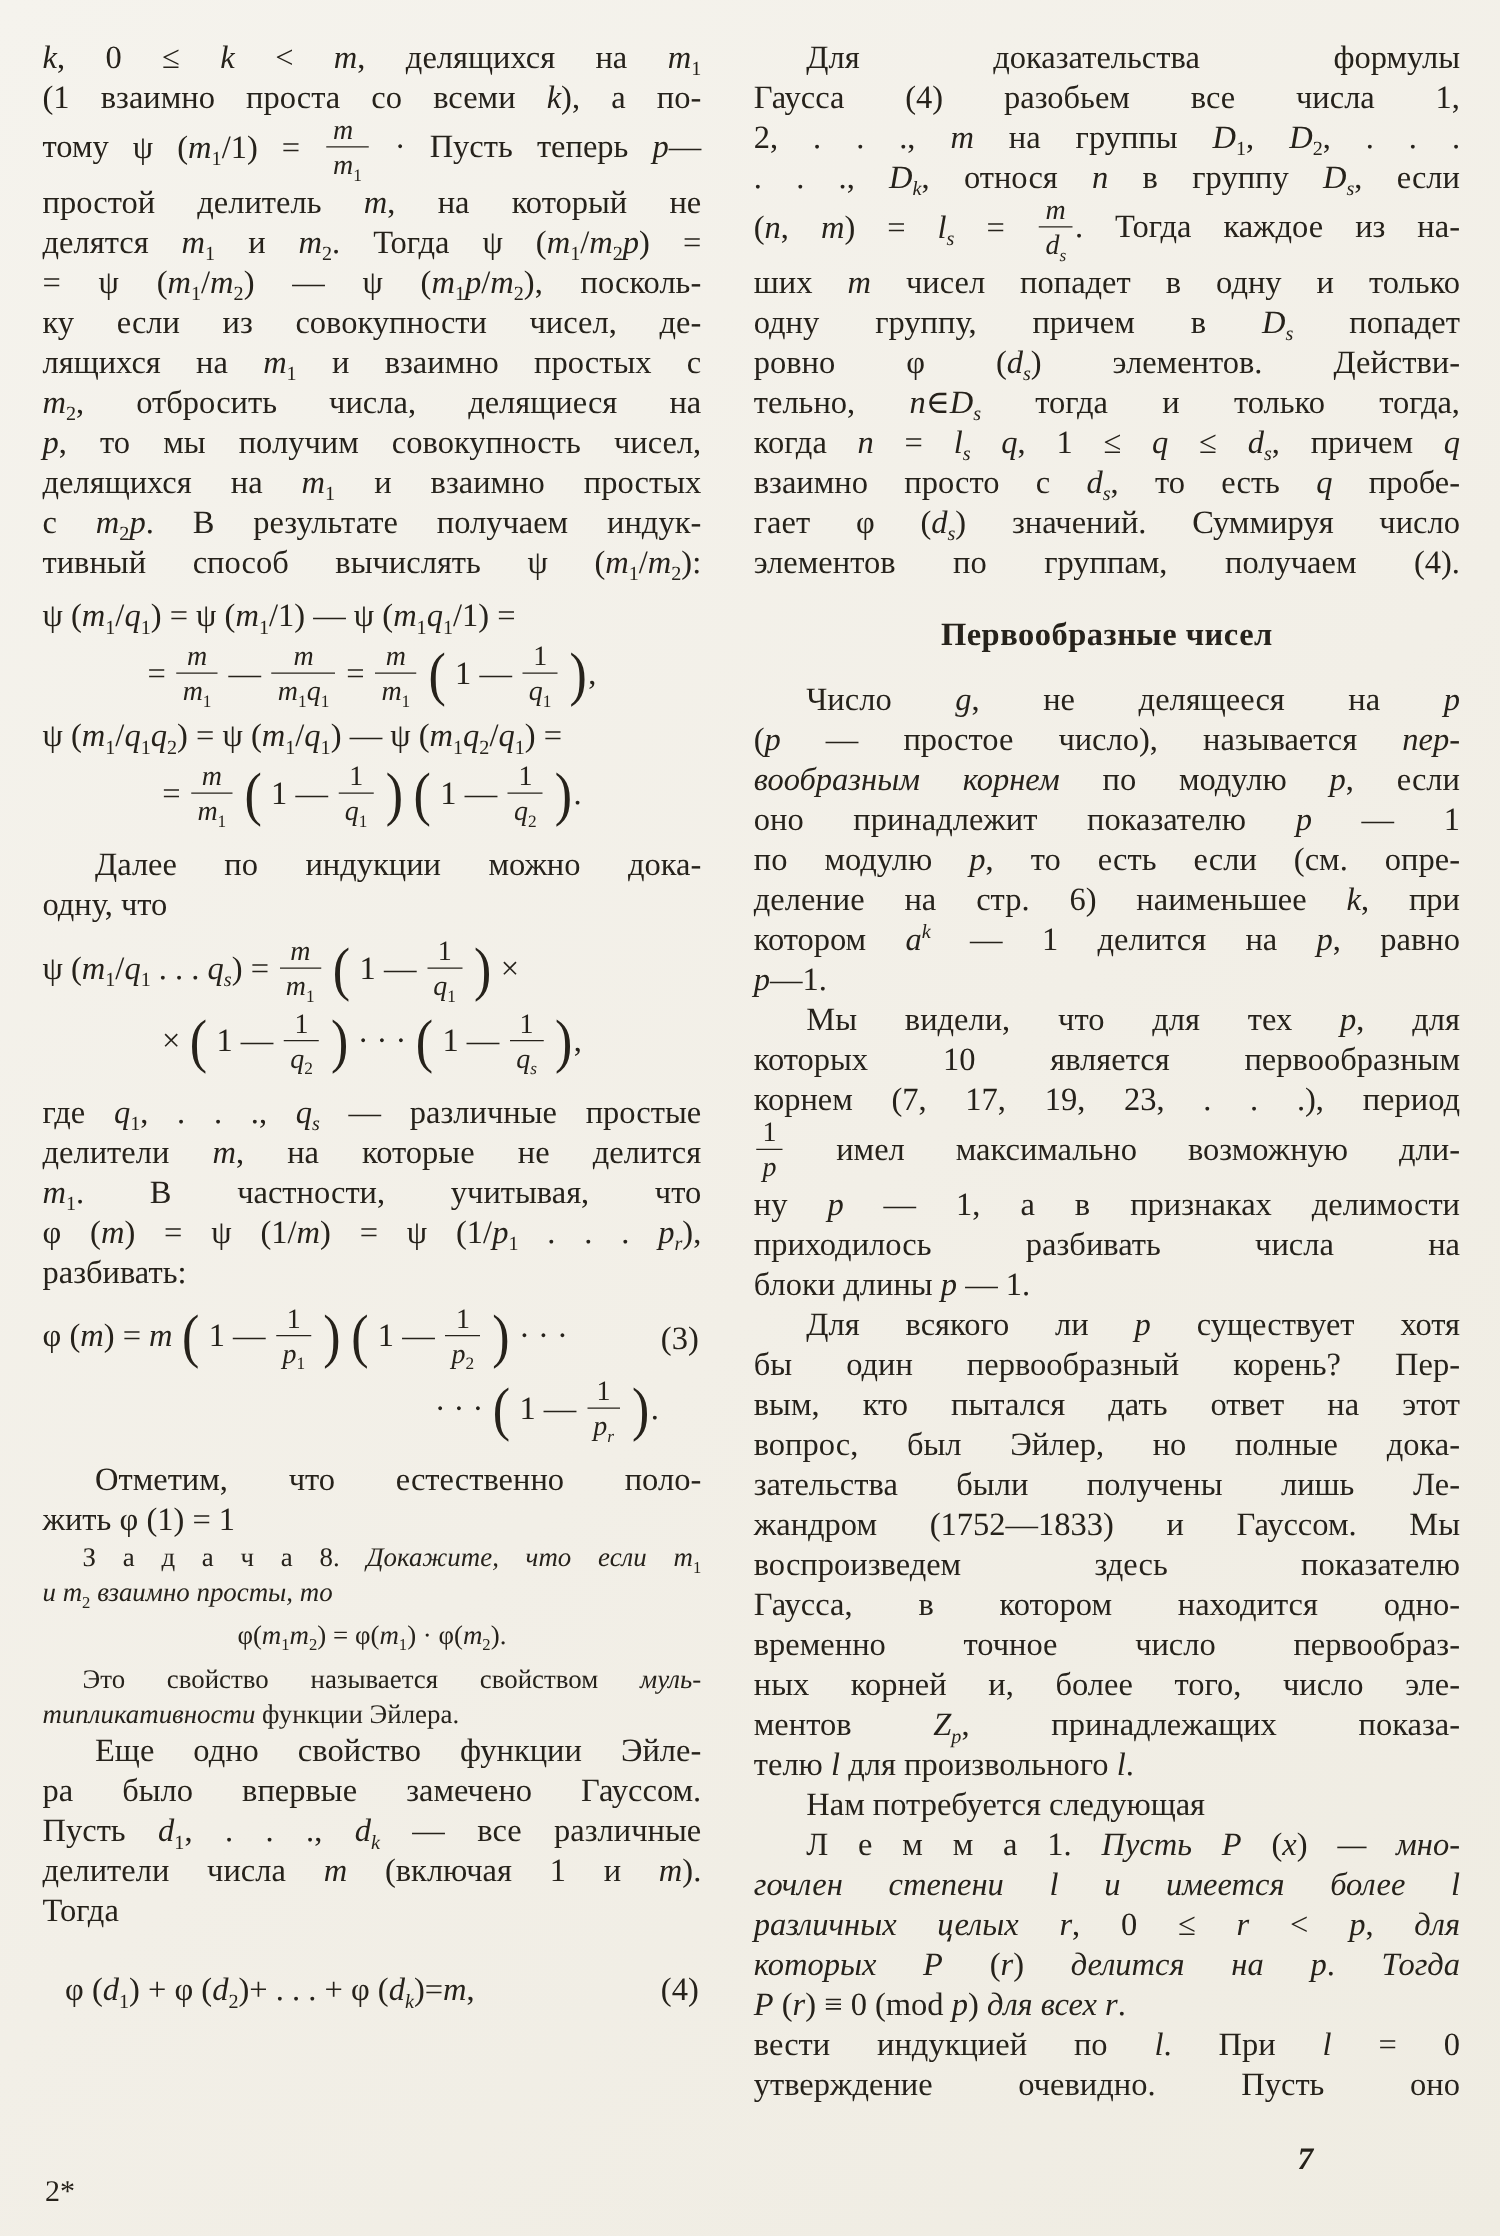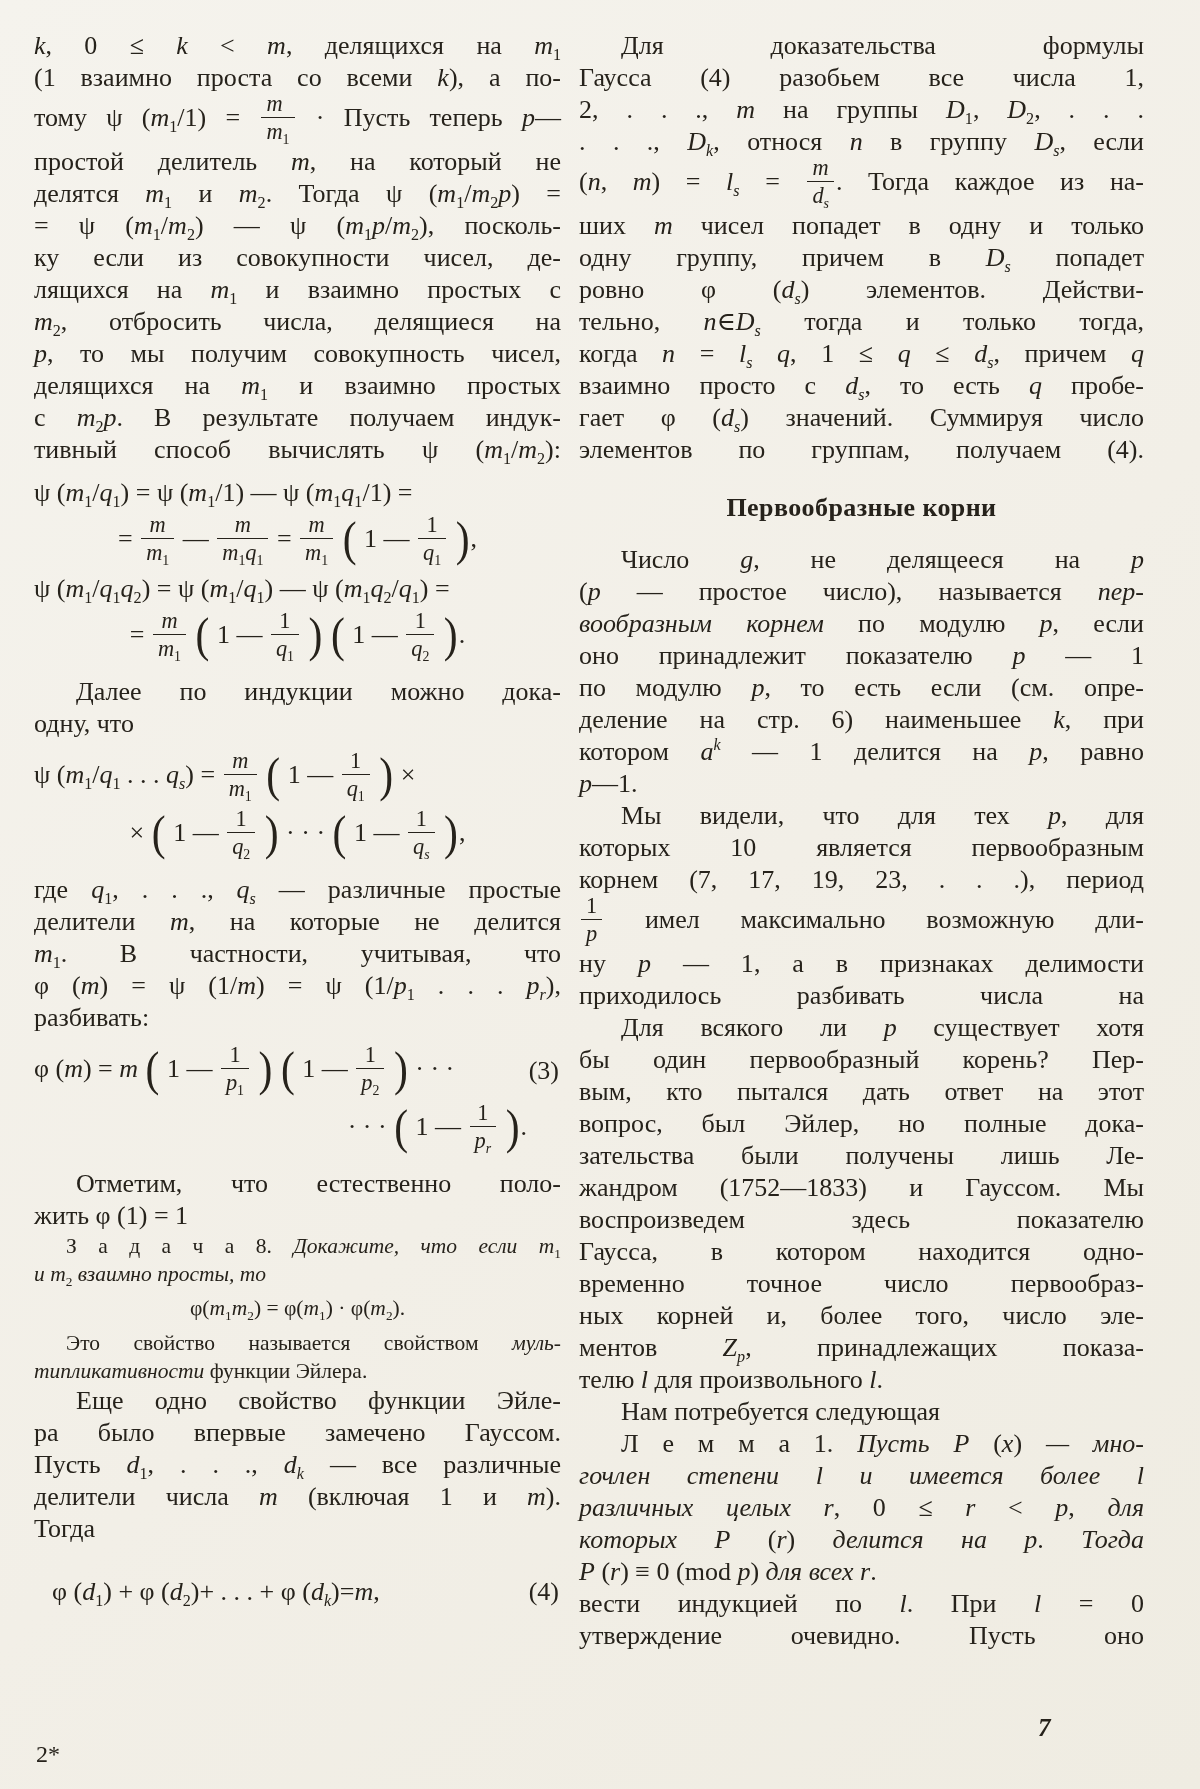--- a/index.html
+++ b/index.html
@@ -5,21 +5,21 @@
   html,body{margin:0;padding:0;background:#d8d4ca;}
   .page{
     width:1200px;height:1789px;position:relative;box-sizing:border-box;
     background:linear-gradient(135deg,#f5f3ed 0%,#f2efe7 55%,#efece2 100%);
     color:#26221b;
     font-family:"Liberation Serif","DejaVu Serif",serif;
     font-size:26px;line-height:32px;
     padding:30px 32px 0 34px;
     overflow:hidden;
   }
-  .columns{display:flex;gap:18px;}
+  .columns{display:flex;gap:42px;}
   .col{flex:none;}
   .col.left{width:527px;}
   .col.right{width:565px;}
   .para{margin:0;}
   .para.small{font-size:21.5px;line-height:28px;}
   .line{text-align:justify;text-align-last:justify;}
   .line.last{text-align-last:auto;}
   .line.ind{text-indent:42px;}
   .para.small .line.ind{text-indent:32px;}
   .disp{margin:8px 0 10px;}
@@ -127,38 +127,39 @@
           <div class="line"><span class="mth">(<i>n</i>, <i>m</i>) = <i>l</i><sub><i>s</i></sub> = <span class="frac"><span class="num"><i>m</i></span><span class="den"><i>d</i><sub><i>s</i></sub></span></span></span>. Тогда каждое из на-</div>
           <div class="line">ших <span class="mth"><i>m</i></span> чисел попадет в одну и только</div>
           <div class="line">одну группу, причем в <span class="mth"><i>D</i><sub><i>s</i></sub></span> попадет</div>
           <div class="line">ровно <span class="mth">φ (<i>d</i><sub><i>s</i></sub>)</span> элементов. Действи-</div>
           <div class="line">тельно, <span class="mth"><i>n</i>∈<i>D</i><sub><i>s</i></sub></span> тогда и только тогда,</div>
           <div class="line">когда <span class="mth"><i>n</i> = <i>l</i><sub><i>s</i></sub> <i>q</i></span>, <span class="mth">1 ≤ <i>q</i> ≤ <i>d</i><sub><i>s</i></sub></span>, причем <span class="mth"><i>q</i></span></div>
           <div class="line">взаимно просто с <span class="mth"><i>d</i><sub><i>s</i></sub></span>, то есть <span class="mth"><i>q</i></span> пробе-</div>
           <div class="line">гает <span class="mth">φ (<i>d</i><sub><i>s</i></sub>)</span> значений. Суммируя число</div>
           <div class="line">элементов по группам, получаем (4).</div>
         </div>
-        <div class="heading">Первообразные корни</div>
+        <div class="heading">Первообразные чисел</div>
         <div class="para">
           <div class="line ind">Число <span class="mth"><i>g</i></span>, не делящееся на <span class="mth"><i>p</i></span></div>
           <div class="line">(<span class="mth"><i>p</i></span> — простое число), называется <i>пер-</i></div>
           <div class="line"><i>вообразным корнем</i> по модулю <span class="mth"><i>p</i></span>, если</div>
           <div class="line">оно принадлежит показателю <span class="mth"><i>p</i> — 1</span></div>
           <div class="line">по модулю <span class="mth"><i>p</i></span>, то есть если (см. опре-</div>
           <div class="line">деление на стр. 6) наименьшее <span class="mth"><i>k</i></span>, при</div>
           <div class="line">котором <span class="mth"><i>a</i><sup><i>k</i></sup> — 1</span> делится на <span class="mth"><i>p</i></span>, равно</div>
           <div class="line last"><span class="mth"><i>p</i></span>—1.</div>
         </div>
         <div class="para">
           <div class="line ind">Мы видели, что для тех <span class="mth"><i>p</i></span>, для</div>
           <div class="line">которых 10 является первообразным</div>
           <div class="line">корнем (7, 17, 19, 23, . . .), период</div>
           <div class="line"><span class="mth"><span class="frac"><span class="num">1</span><span class="den"><i>p</i></span></span></span> имел максимально возможную дли-</div>
           <div class="line">ну <span class="mth"><i>p</i> — 1</span>, а в признаках делимости</div>
           <div class="line">приходилось разбивать числа на</div>
+          <div class="line last">блоки длины <span class="mth"><i>p</i> — 1</span>.</div>
         </div>
         <div class="para">
           <div class="line ind">Для всякого ли <span class="mth"><i>p</i></span> существует хотя</div>
           <div class="line">бы один первообразный корень? Пер-</div>
           <div class="line">вым, кто пытался дать ответ на этот</div>
           <div class="line">вопрос, был Эйлер, но полные дока-</div>
           <div class="line">зательства были получены лишь Ле-</div>
           <div class="line">жандром (1752—1833) и Гауссом. Мы</div>
           <div class="line">воспроизведем здесь показателю</div>
           <div class="line">Гаусса, в котором находится одно-</div>

